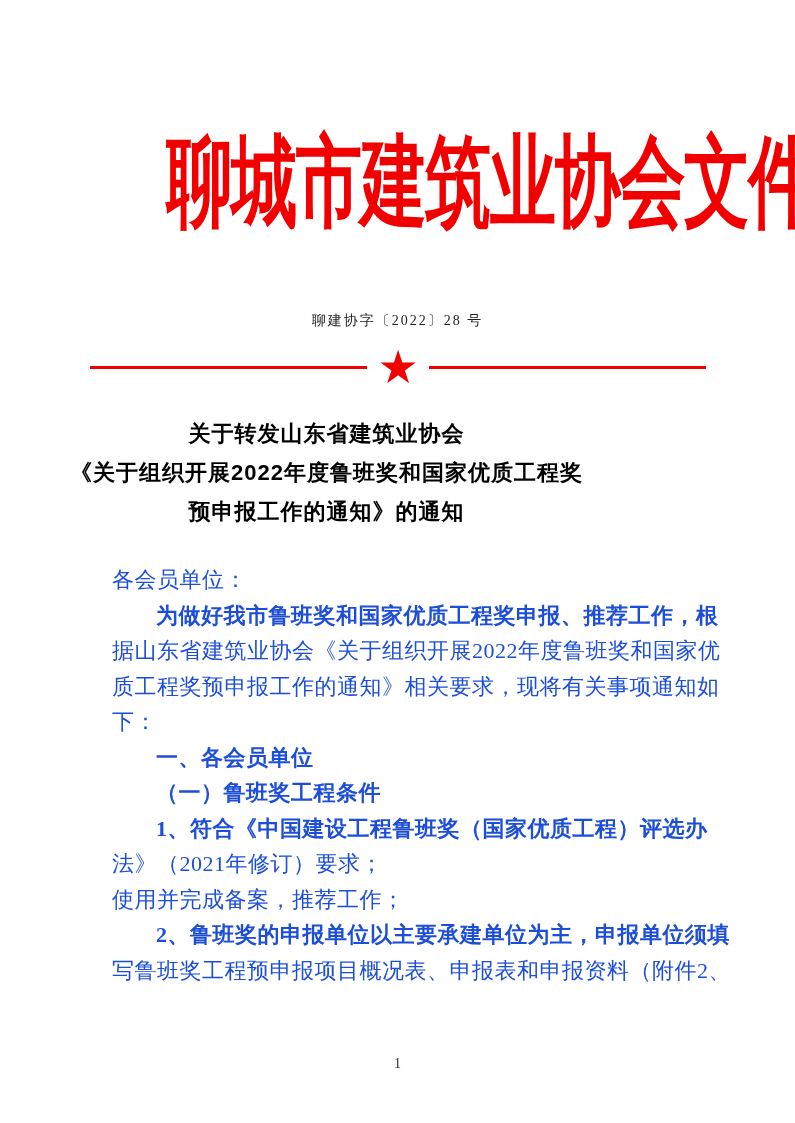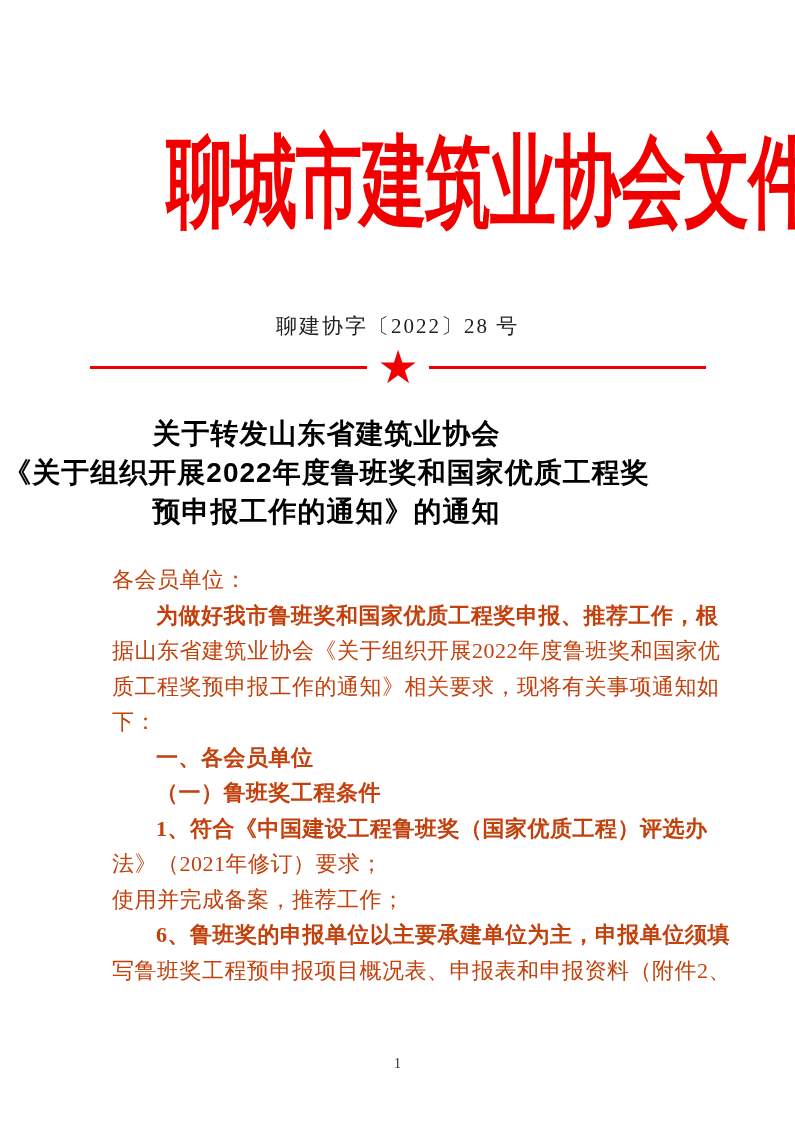--- a/index.html
+++ b/index.html
@@ -34,21 +34,21 @@
     transform-origin: 50% 50%;
     letter-spacing: -2px;
   }
   
   .doc-number {
     position: absolute;
     top: 312px;
     left: 0;
     width: 795px;
     text-align: center;
-    font-size: 21px;
+    font-size: 14px;
     letter-spacing: 2px;
     color: #222222;
   }
   
   .red-rule {
     position: absolute;
     top: 344px;
     left: 90px;
     width: 616px;
     height: 46px;
@@ -69,35 +69,35 @@
   }
   
   .doc-title {
     position: absolute;
     top: 414px;
     left: 0;
     width: 653px;
     text-align: center;
     font-family: "Liberation Sans", "DejaVu Sans", sans-serif;
     font-weight: bold;
-    font-size: 28px;
+    font-size: 22px;
     line-height: 39px;
     color: #000000;
     letter-spacing: 1px;
   }
   
   .body-text {
     position: absolute;
     top: 562px;
     left: 112px;
     width: 600px;
     font-size: 22px;
     line-height: 35.5px;
     letter-spacing: 0.5px;
-    color: #c2410c;
+    color: #1d4ed8;
     text-align: left;
   }
   .body-text .line { white-space: nowrap; }
   .body-text .line.indent { padding-left: 44px; font-weight: bold; }
   
   .page-number {
     position: absolute;
     top: 1056px;
     left: 0;
     width: 795px;
@@ -133,19 +133,19 @@
     <div class="line">各会员单位：</div>
     <div class="line indent">为做好我市鲁班奖和国家优质工程奖申报、推荐工作，根</div>
     <div class="line">据山东省建筑业协会《关于组织开展2022年度鲁班奖和国家优</div>
     <div class="line">质工程奖预申报工作的通知》相关要求，现将有关事项通知如</div>
     <div class="line">下：</div>
     <div class="line indent">一、各会员单位</div>
     <div class="line indent">（一）鲁班奖工程条件</div>
     <div class="line indent">1、符合《中国建设工程鲁班奖（国家优质工程）评选办</div>
     <div class="line">法》（2021年修订）要求；</div>
     <div class="line">使用并完成备案，推荐工作；</div>
-    <div class="line indent">6、鲁班奖的申报单位以主要承建单位为主，申报单位须填</div>
+    <div class="line indent">2、鲁班奖的申报单位以主要承建单位为主，申报单位须填</div>
     <div class="line">写鲁班奖工程预申报项目概况表、申报表和申报资料（附件2、</div>
   </div>
 
   <div class="page-number">1</div>
 
 </div>
 
 </body></html>

